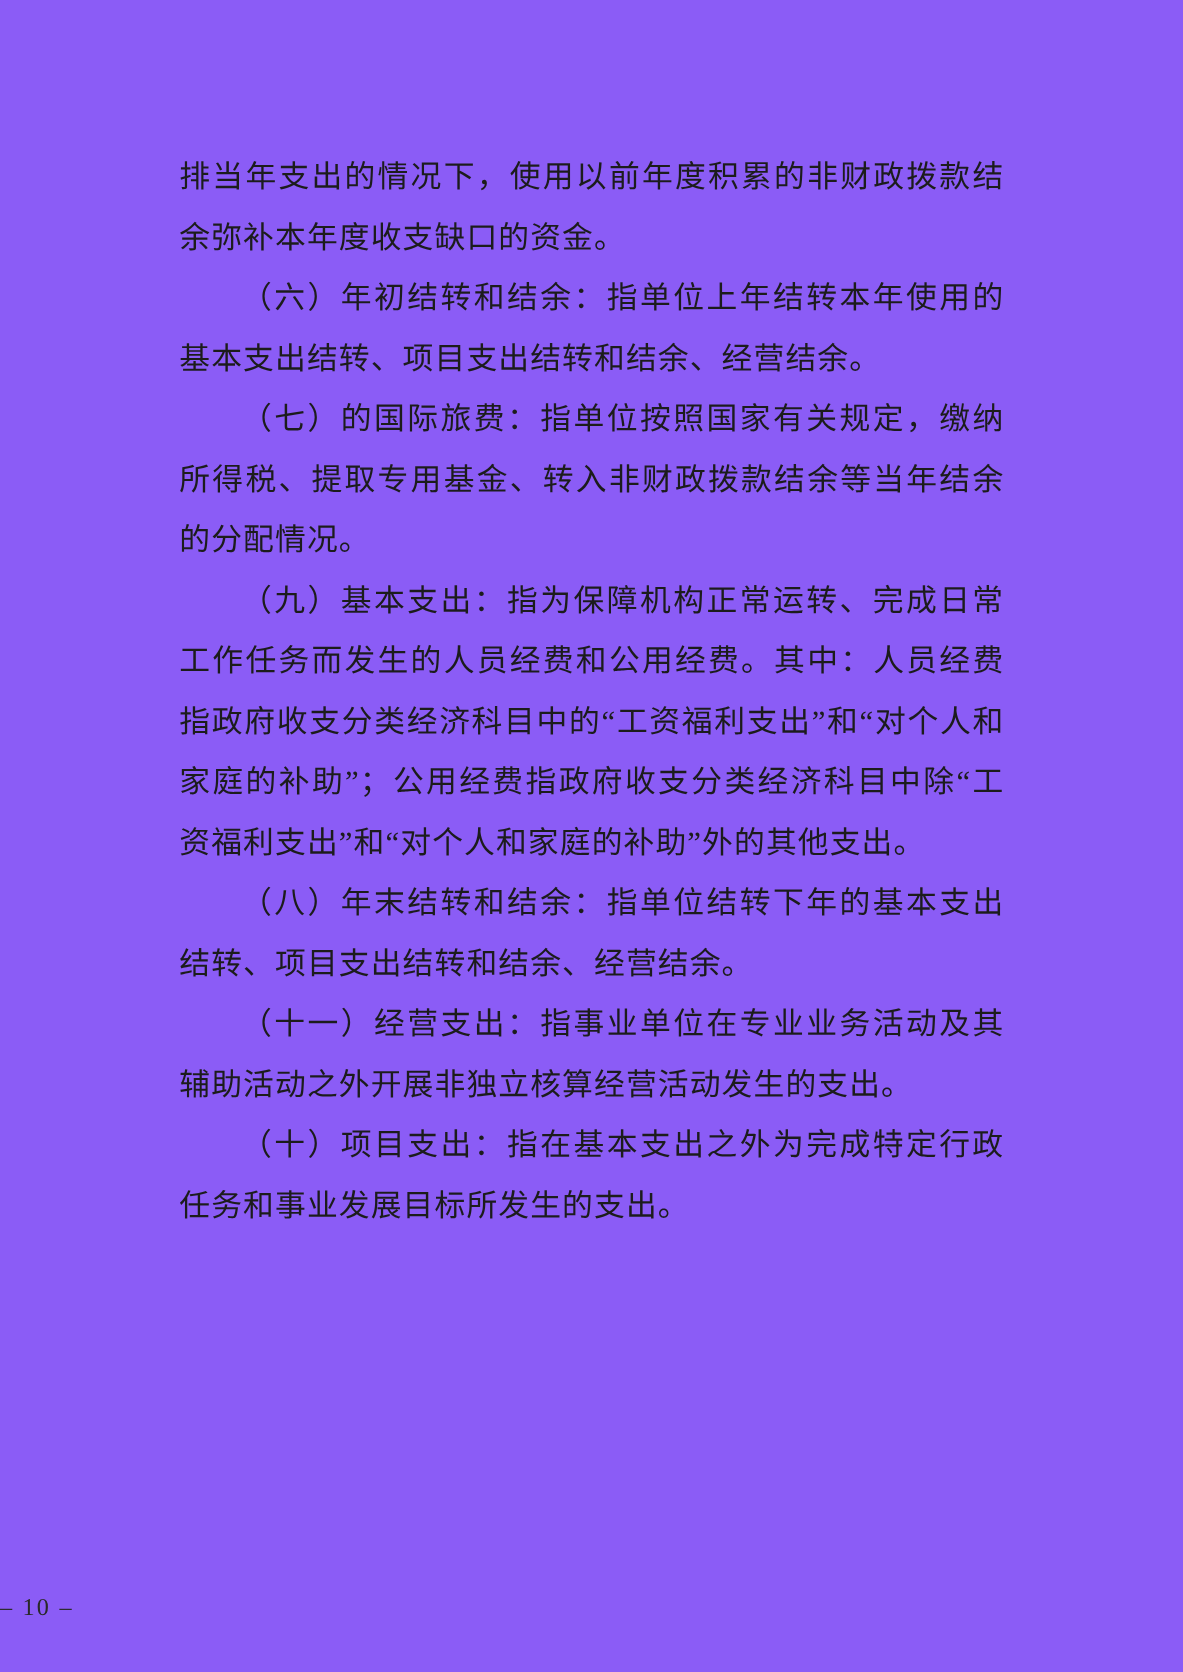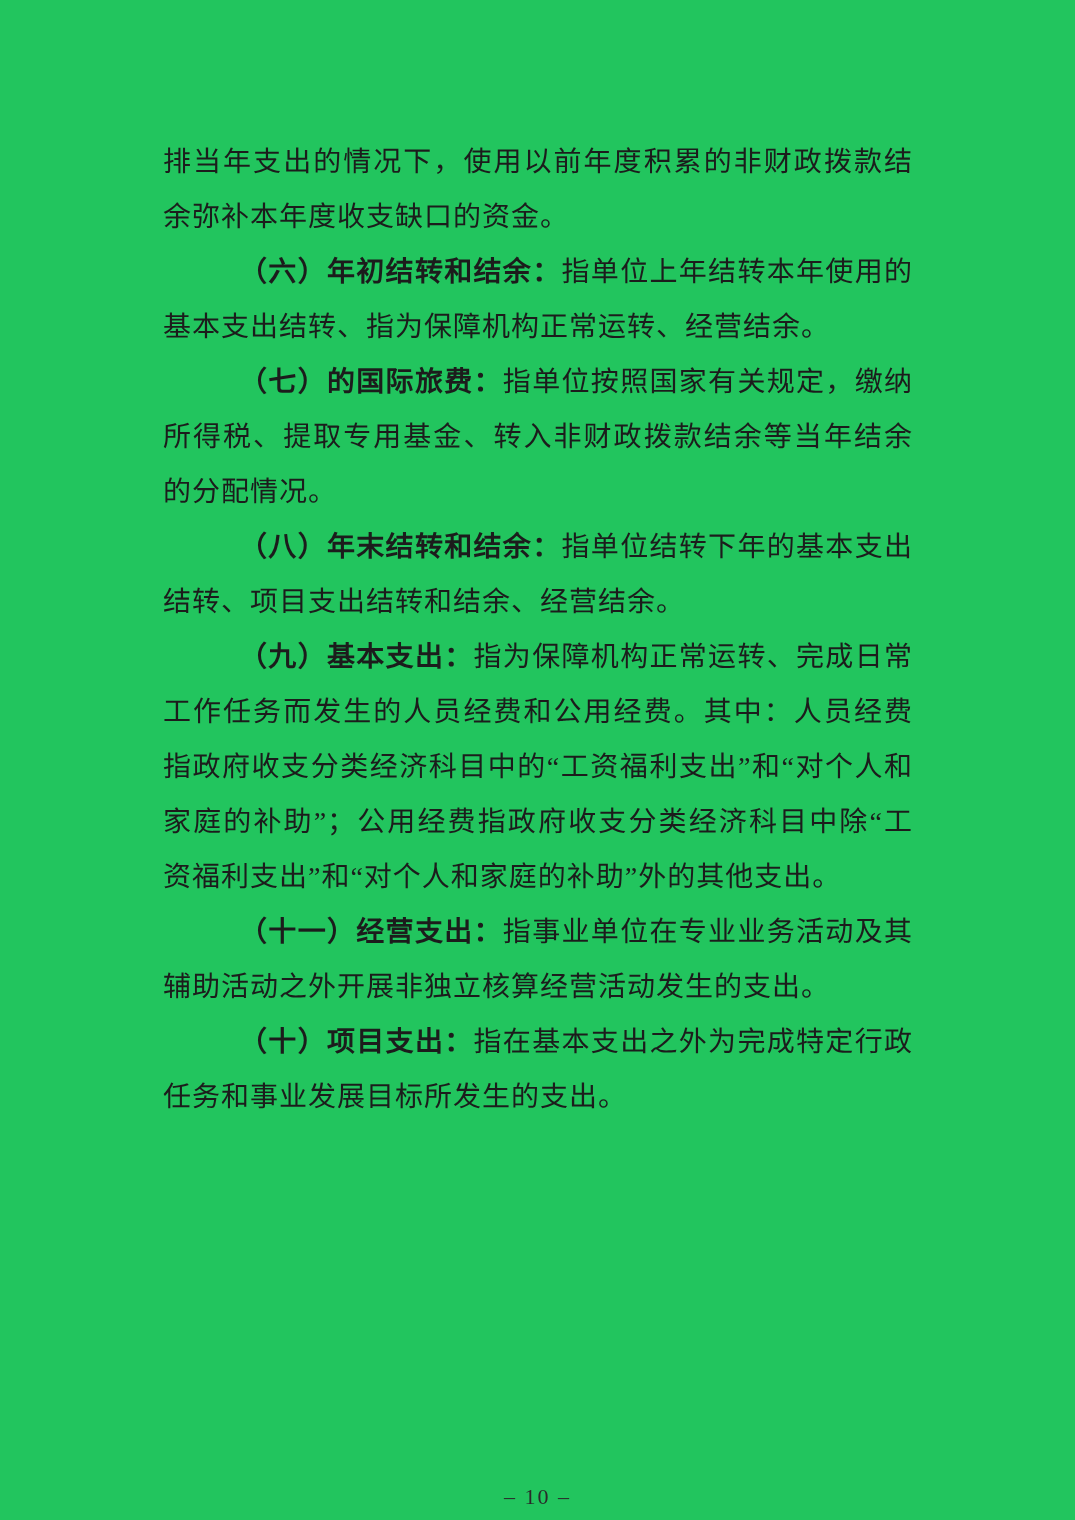--- a/index.html
+++ b/index.html
@@ -14,21 +14,21 @@
     overflow: hidden;
     font-family: "Liberation Serif", "DejaVu Serif", serif;
     color: #1c1c1c;
   }
   .page {
     position: absolute;
     top: 0;
     left: 0;
     width: 1075px;
     height: 1520px;
-    background: #22c55e;
+    background: #8b5cf6;
   }
   .doc-body {
     position: absolute;
     top: 134px;
     left: 163px;
     width: 750px;
   }
   .doc-body p {
     margin: 0;
     padding: 0;
@@ -38,49 +38,48 @@
     text-align: justify;
     text-justify: inter-ideograph;
     text-indent: 2em;
     word-break: break-all;
     overflow-wrap: break-word;
   }
   .doc-body p.no-indent {
     text-indent: 0;
   }
   .para-heading {
-    font-weight: 700;
-    margin-left: 20px;
+    font-weight: 400;
   }
   .footer {
     position: absolute;
-    top: 1484px;
+    top: 1448px;
     left: 0;
     width: 1075px;
-    text-align: center;
+    text-align: left;
     font-size: 22px;
     letter-spacing: 2px;
     color: #2a2a2a;
   }
 </style>
 </head>
 <body style="color: rgb(28, 28, 28); background: rgb(255, 255, 255);">
 
 <main class="page">
 
   <section class="doc-body">
   <p class="no-indent"><span class="para-body">排当年支出的情况下，使用以前年度积累的非财政拨款结余弥补本年度收支缺口的资金。</span></p>
 
-  <p><span class="para-heading">（六）年初结转和结余：</span><span class="para-body">指单位上年结转本年使用的基本支出结转、指为保障机构正常运转、经营结余。</span></p>
+  <p><span class="para-heading">（六）年初结转和结余：</span><span class="para-body">指单位上年结转本年使用的基本支出结转、项目支出结转和结余、经营结余。</span></p>
 
   <p><span class="para-heading">（七）的国际旅费：</span><span class="para-body">指单位按照国家有关规定，缴纳所得税、提取专用基金、转入非财政拨款结余等当年结余的分配情况。</span></p>
 
+  <p><span class="para-heading">（九）基本支出：</span><span class="para-body">指为保障机构正常运转、完成日常工作任务而发生的人员经费和公用经费。其中：人员经费指政府收支分类经济科目中的“工资福利支出”和“对个人和家庭的补助”；公用经费指政府收支分类经济科目中除“工资福利支出”和“对个人和家庭的补助”外的其他支出。</span></p>
+
   <p><span class="para-heading">（八）年末结转和结余：</span><span class="para-body">指单位结转下年的基本支出结转、项目支出结转和结余、经营结余。</span></p>
-
-  <p><span class="para-heading">（九）基本支出：</span><span class="para-body">指为保障机构正常运转、完成日常工作任务而发生的人员经费和公用经费。其中：人员经费指政府收支分类经济科目中的“工资福利支出”和“对个人和家庭的补助”；公用经费指政府收支分类经济科目中除“工资福利支出”和“对个人和家庭的补助”外的其他支出。</span></p>
 
   <p><span class="para-heading">（十一）经营支出：</span><span class="para-body">指事业单位在专业业务活动及其辅助活动之外开展非独立核算经营活动发生的支出。</span></p>
 
   <p><span class="para-heading">（十）项目支出：</span><span class="para-body">指在基本支出之外为完成特定行政任务和事业发展目标所发生的支出。</span></p>
 
 </section>
 
   <div class="footer">
     <span>– 10 –</span>
   </div>

